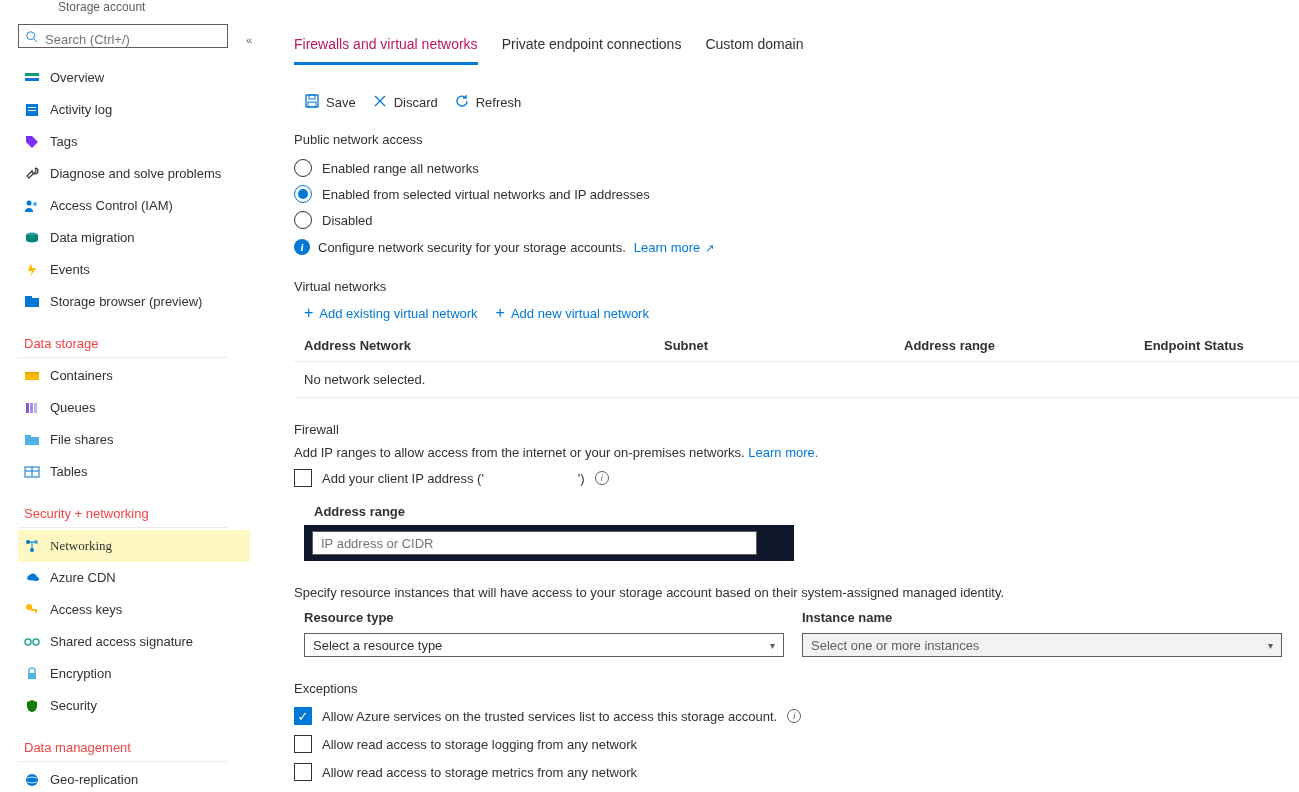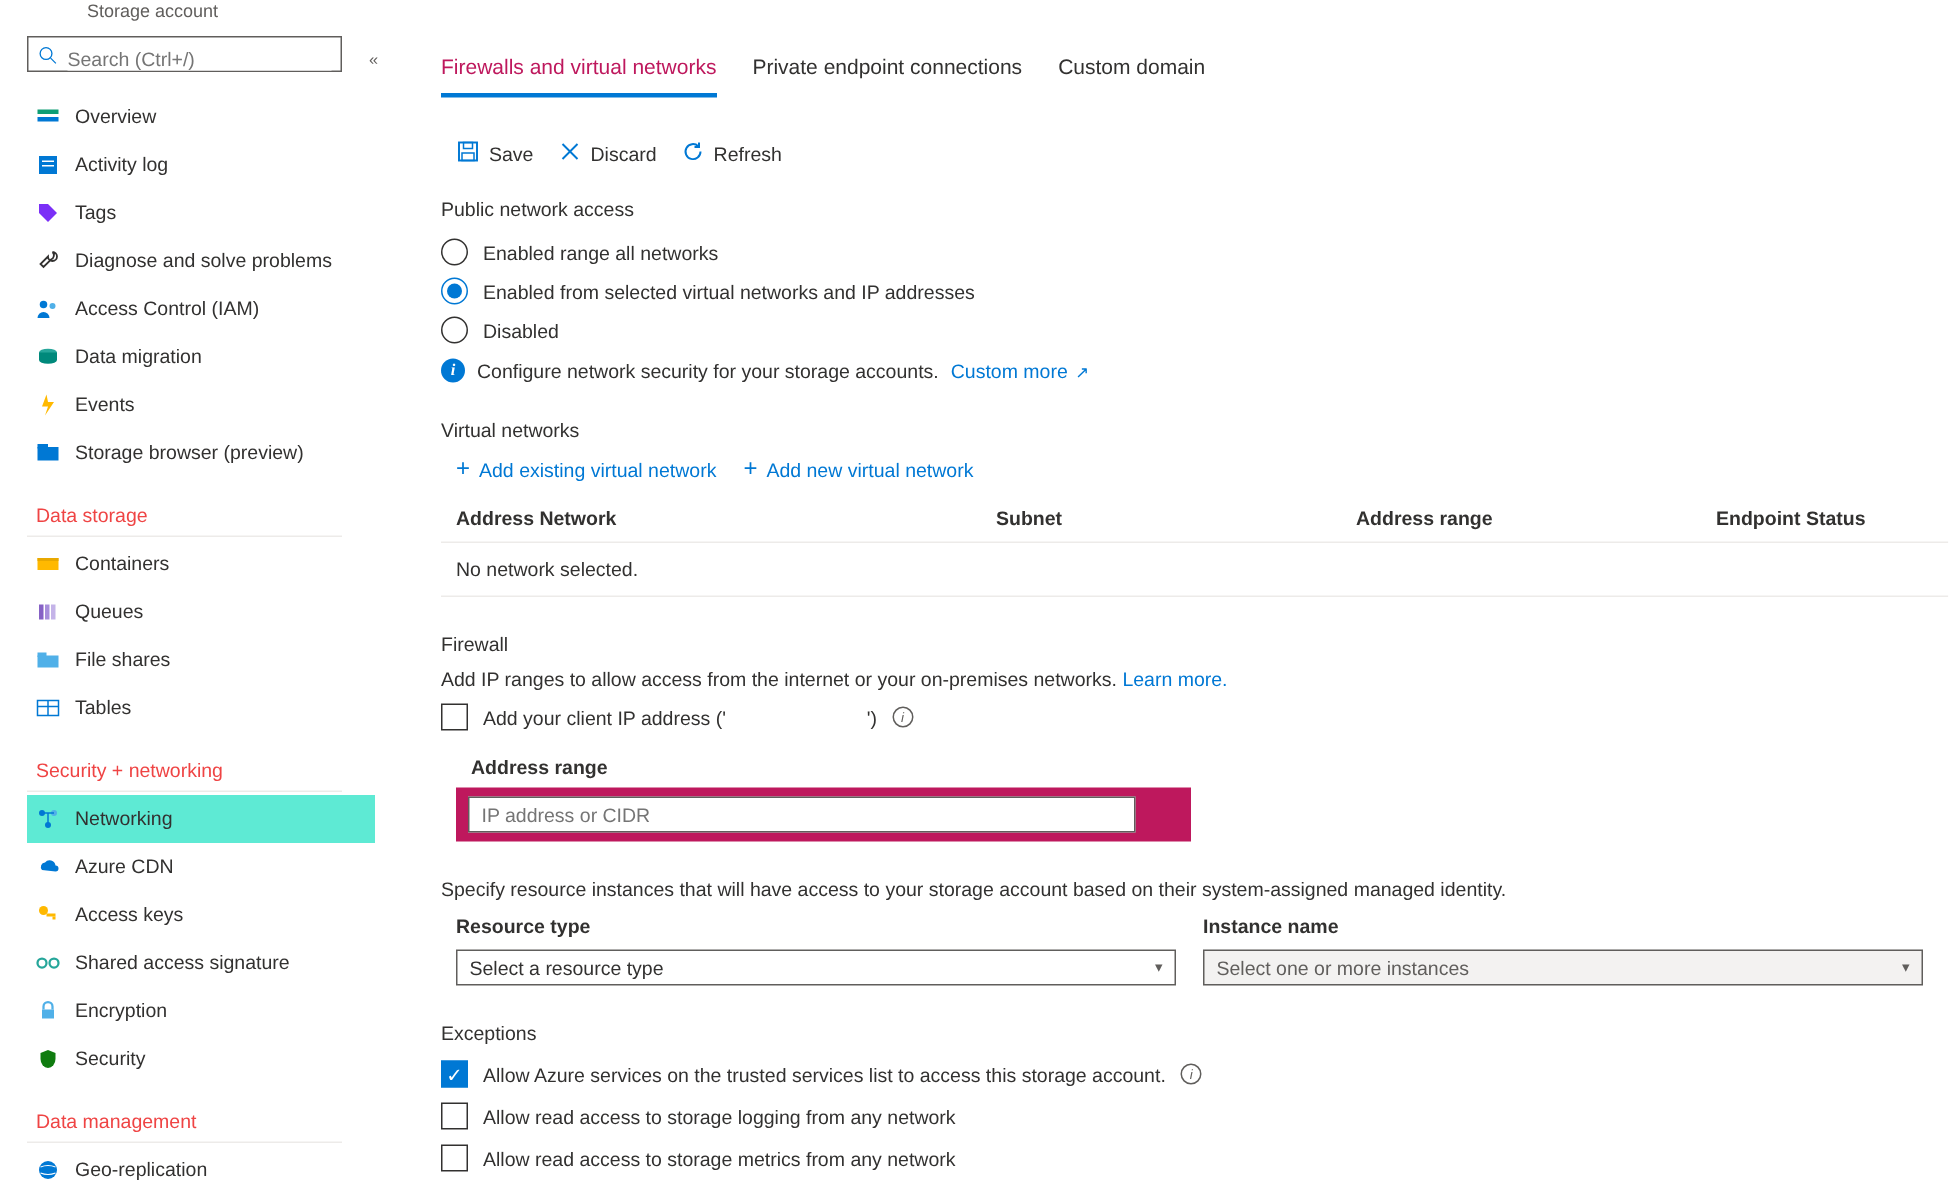--- a/index.html
+++ b/index.html
@@ -4,21 +4,21 @@
 <style>
 * { margin: 0; padding: 0; box-sizing: border-box; }
 body { font-family: "Segoe UI", Arial, sans-serif; font-size: 13px; color: #323130; background: #fff; display: flex; height: 792px; width: 1299px; overflow: hidden; }
 .sidebar { width: 260px; background: #fff; display: flex; flex-direction: column; padding: 0 0 0 18px; }
 .breadcrumb { font-size: 12px; color: #605e5c; margin-bottom: 10px; padding-left: 40px; }
 .search-box { display: flex; align-items: flex-end; border: 1px solid #605e5c; height: 24px; width: 210px; padding: 0 6px; margin-bottom: 14px; }
 .search-box input { border: none; outline: none; font-size: 13px; flex: 1; margin-left: 6px; color: #605e5c; }
 .collapse-btn { position: absolute; left: 246px; top: 34px; color: #605e5c; font-size: 11px; cursor: pointer; }
 .nav-list { overflow-y: auto; position: relative; padding-right: 10px; }
 .nav-item { display: flex; align-items: center; height: 32px; padding-left: 6px; cursor: pointer; gap: 10px; }
-.nav-item.active { background: #5eead4; }
+.nav-item.active { background: #fef9c3; font-family: Liberation Serif, serif; }
 .nav-item .icon { width: 16px; height: 16px; display: flex; align-items: center; justify-content: center; flex-shrink: 0; }
 .nav-item .label { font-size: 13px; color: #323130; }
 .section-header { font-size: 13px; font-weight: 400; color: #ef4444; margin: 18px 0 6px 6px; }
 .section-divider { border: none; border-top: 1px solid #edebe9; margin: 4px 0 2px 0; width: 210px; }
 
 .main { flex: 1; padding: 0 0 0 34px; overflow-y: auto; }
 .tabs { display: flex; gap: 24px; margin-top: 36px; margin-bottom: 18px; }
 .tab { font-size: 14px; color: #323130; padding-bottom: 10px; cursor: pointer; }
 .tab.active { color: #be185d; border-bottom: 3px solid #0078d4; font-weight: 400; }
 .toolbar { display: flex; gap: 16px; margin-bottom: 20px; padding-left: 10px; margin-top: 28px; }
@@ -44,21 +44,21 @@
 .vnet-col-3 { width: 240px; }
 .vnet-col-4 { flex: 1; }
 .vnet-empty-row { padding: 10px 0 10px 10px; border-bottom: 1px solid #edebe9; color: #323130; }
 .firewall-desc { font-size: 13px; margin-bottom: 6px; }
 .checkbox-row { display: flex; align-items: center; gap: 10px; height: 24px; }
 .checkbox { width: 18px; height: 18px; border: 1px solid #323130; display: flex; align-items: center; justify-content: center; cursor: pointer; flex-shrink: 0; }
 .checkbox.checked { background: #0078d4; border-color: #0078d4; color: #fff; }
 .checkbox.checked::after { content: "✓"; font-size: 13px; }
 .help-icon { width: 14px; height: 14px; border: 1px solid #605e5c; border-radius: 50%; display: flex; align-items: center; justify-content: center; font-size: 9px; font-style: italic; color: #605e5c; cursor: pointer; }
 .field-label { font-size: 13px; font-weight: 600; margin: 14px 0 6px 20px; }
-.ip-input-wrap { display: flex; align-items: center; background: #be185d; width: 490px; padding: 6px 8px; margin-left: 10px; }
+.ip-input-wrap { display: flex; align-items: center; background: #0f172a; width: 490px; padding: 6px 8px; margin-left: 10px; }
 .ip-input { border: 1px solid #605e5c; height: 24px; width: 445px; padding: 0 8px; font-size: 13px; outline: none; }
 .section-block { margin-top: 24px; }
 .resource-row { display: flex; gap: 18px; margin-left: 10px; }
 .resource-col { flex: 1; max-width: 480px; }
 .resource-label { font-weight: 600; font-size: 13px; margin-bottom: 8px; }
 .dropdown { border: 1px solid #605e5c; height: 24px; display: flex; align-items: center; justify-content: space-between; padding: 0 8px; cursor: pointer; background: #fff; }
 .dropdown.disabled { background: #f3f2f1; color: #605e5c; }
 .dropdown .chev { font-size: 10px; color: #605e5c; }
 .exceptions-list { margin-top: 8px; }
 .exceptions-list .checkbox-row { margin-bottom: 4px; }
@@ -308,21 +308,21 @@
         <span>Enabled from selected virtual networks and IP addresses</span>
       </div>
     <div class="radio-row">
         <span class="radio"></span>
         <span>Disabled</span>
       </div>
   </div>
   <div class="info-row">
     <span class="info-icon">i</span>
     <span>Configure network security for your storage accounts.</span>
-    <span class="link"><span>Custom more</span><span class="ext"> ↗</span></span>
+    <span class="link"><span>Learn more</span><span class="ext"> ↗</span></span>
   </div>
 
   <div class="section-title">Virtual networks</div>
   <div class="vnet-actions">
     <div class="vnet-action">
         <span class="plus">+</span>
         <span>Add existing virtual network</span>
       </div>
     <div class="vnet-action">
         <span class="plus">+</span>

